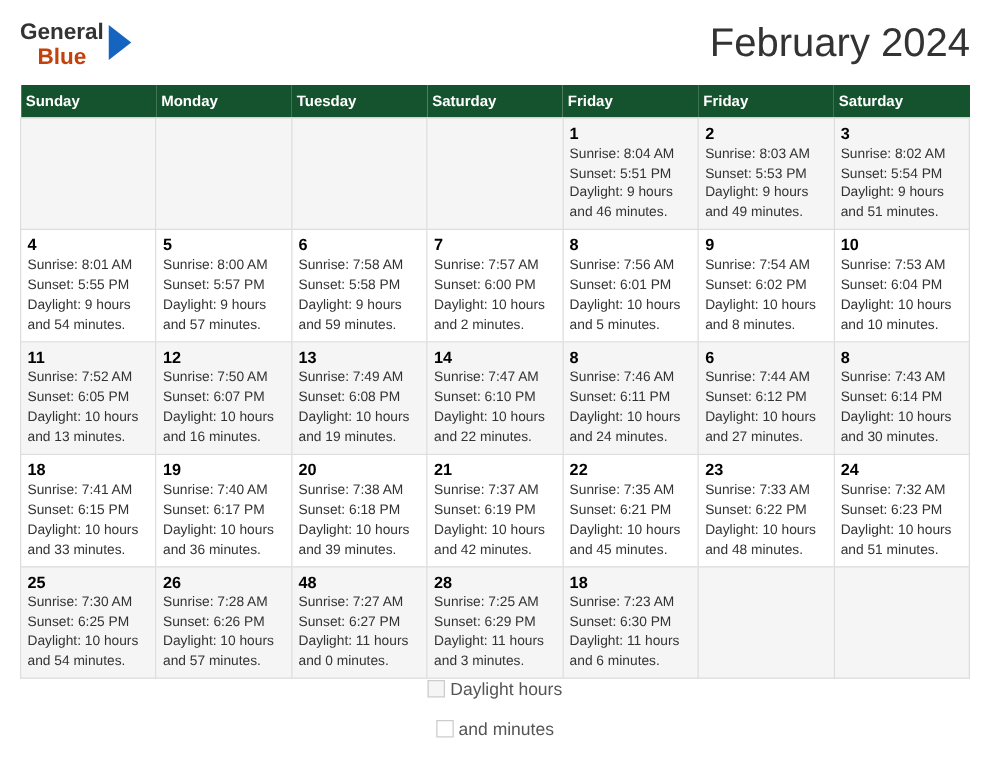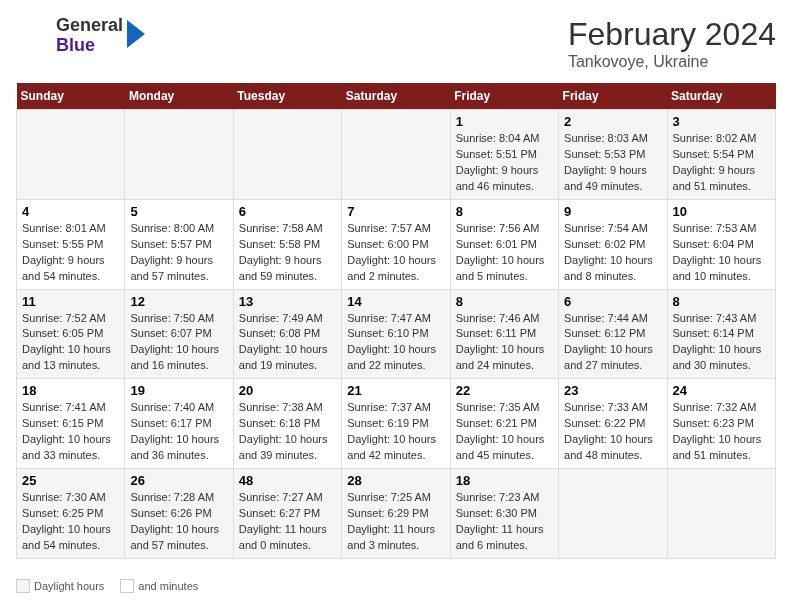--- a/index.html
+++ b/index.html
@@ -19,53 +19,52 @@
     .logo {
       display: flex;
       align-items: center;
     }
     .logo-text {
       display: flex;
       flex-direction: column;
       font-size: 18px;
       font-weight: bold;
       line-height: 1.1;
-      margin-left: 40px;
     }
     .logo-text .general { color: #333; }
-    .logo-text .blue { color: #4c1d95; }
+    .logo-text .blue { color: #c2410c; text-align: center; }
     .logo-arrow {
       width: 0;
       height: 0;
       border-top: 14px solid transparent;
       border-bottom: 14px solid transparent;
       border-left: 18px solid #1565c0;
       margin-left: 4px;
       margin-top: -4px;
     }
     .title-block {
-      text-align: left;
+      text-align: right;
     }
     .title-block h1 {
       font-size: 32px;
       font-weight: normal;
       color: #333;
     }
     .title-block h2 {
       font-size: 16px;
       font-weight: normal;
       color: #555;
     }
     table {
       width: 100%;
       border-collapse: collapse;
       font-size: 11px;
     }
     thead tr th {
-      background-color: #7f1d1d;
+      background-color: #14532d;
       color: #fff;
       padding: 6px 4px;
       text-align: left;
       font-size: 12px;
       font-weight: bold;
     }
     tbody tr td {
       border: 1px solid #ddd;
       vertical-align: top;
       padding: 4px 5px;
@@ -87,24 +86,25 @@
     .day-info {
       color: #333;
       line-height: 1.45;
     }
     .empty-cell {
       background-color: #f9f9f9;
     }
     .legend {
       display: flex;
       gap: 16px;
-      margin-top: 20px;
-      font-size: 11px;
+      margin-top: 0;
+      font-size: 14px;
       color: #555;
       align-items: center;
+      flex-direction: column;
     }
     .legend-item {
       display: flex;
       align-items: center;
       gap: 4px;
     }
     .legend-box {
       width: 14px;
       height: 14px;
       background: #f5f5f5;
@@ -123,21 +123,20 @@
 <div class="header">
   <div class="logo">
     <div class="logo-text">
       <span class="general">General</span>
       <span class="blue">Blue</span>
     </div>
     <div class="logo-arrow"></div>
   </div>
   <div class="title-block">
     <h1>February 2024</h1>
-    <h2>Tankovoye, Ukraine</h2>
   </div>
 </div>
 
 <table>
   <thead>
     <tr>
     <th>Sunday</th>
         <th>Monday</th>
         <th>Tuesday</th>
         <th>Saturday</th>

